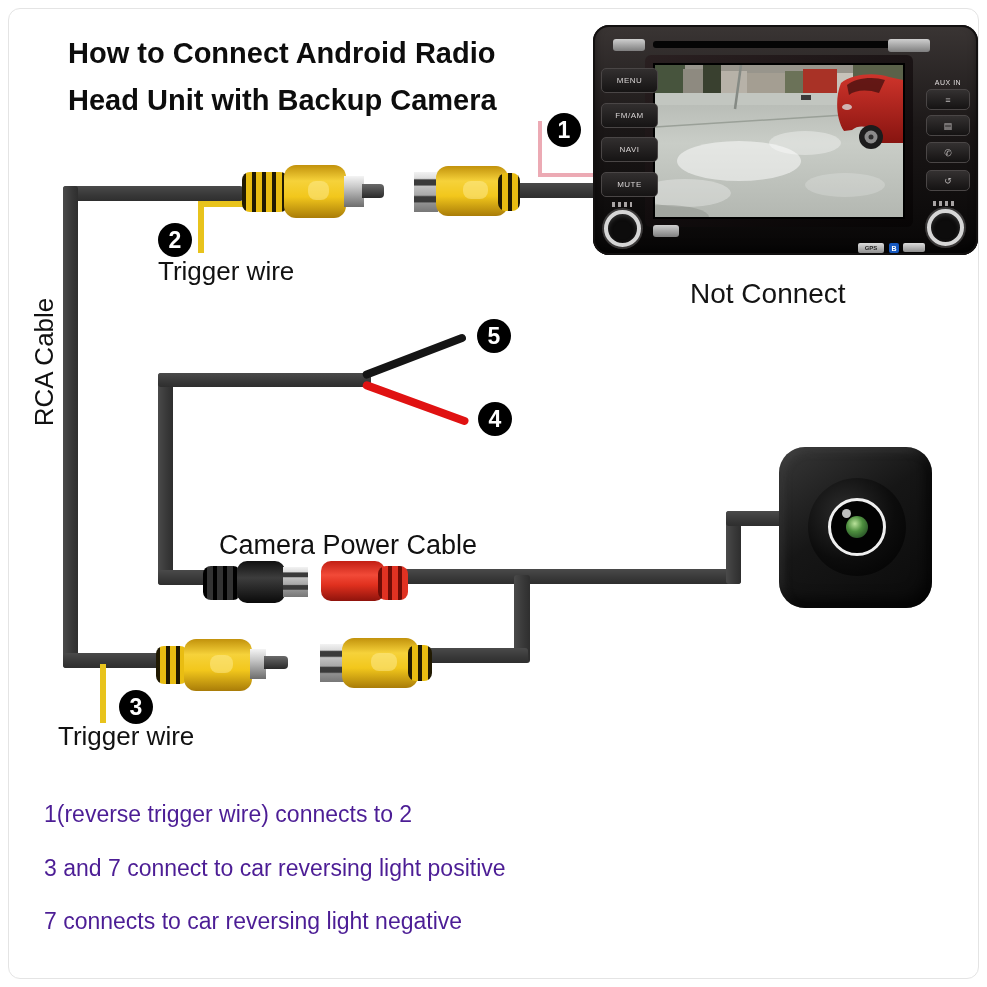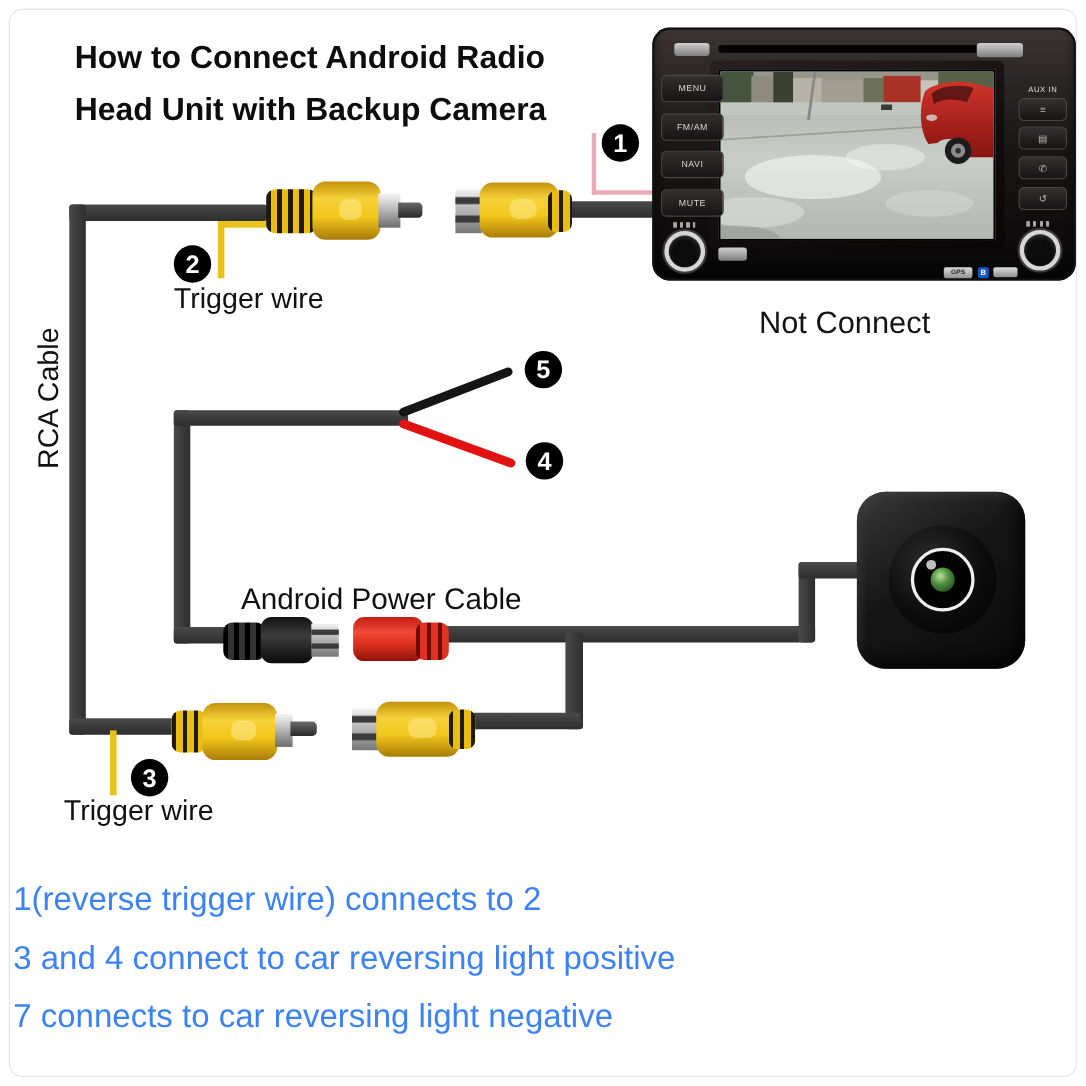--- a/index.html
+++ b/index.html
@@ -5,21 +5,21 @@
   html,body{margin:0;padding:0;background:#fff;}
   #canvas{position:relative;width:987px;height:987px;background:#ffffff;overflow:hidden;
           font-family:"Liberation Sans", sans-serif;color:#111;}
   .frame{position:absolute;left:8px;top:8px;width:969px;height:969px;border:1px solid #e4e4e4;border-radius:12px;}
 
   
   .title{position:absolute;left:33px;top:30px;font-size:29px;font-weight:700;line-height:47px;color:#0d0d0d;margin-left:35px;}
   .lbl{position:absolute;color:#111;}
   .rca-label{position:absolute;left:44px;top:362px;transform:translate(-50%,-50%) rotate(-90deg);
              white-space:nowrap;font-size:26px;}
-  .notes div{position:absolute;left:12px;font-size:30px;color:#3b82f6;}
+  .notes div{position:absolute;left:44px;font-size:23px;color:#4c1d95;}
 
   
   .cable{position:absolute;background:linear-gradient(180deg,#4a4a4a,#383838 60%,#2e2e2e);border-radius:3px;}
   .cable.v{background:linear-gradient(90deg,#4a4a4a,#383838 60%,#2e2e2e);}
   .wire-y{position:absolute;background:#e8c31c;}
   .wire-pink{position:absolute;background:#ecaab4;}
   .wire-rot{position:absolute;height:8px;border-radius:4px;transform-origin:left center;}
 
   
   .badge{position:absolute;width:34px;height:34px;border-radius:50%;background:#000;color:#fff;
@@ -147,21 +147,21 @@
   <div class="barrel-y" style="left:184px;top:639px;width:68px;height:52px;"></div>
   <div class="collar" style="left:250px;top:649px;width:16px;height:30px;"></div>
   <div class="pin" style="left:264px;top:656px;width:24px;height:13px;"></div>
 
   <div class="silver-rings" style="left:320px;top:644px;width:24px;height:38px;"></div>
   <div class="barrel-y" style="left:342px;top:638px;width:76px;height:50px;"></div>
   <div class="ridges-y" style="left:408px;top:645px;width:24px;height:36px;"></div>
 
   <div class="rca-label">RCA Cable</div>
   <div class="lbl" style="left:158px;top:256px;font-size:26px;">Trigger wire</div>
-  <div class="lbl" style="left:219px;top:530px;font-size:27px;">Android Power Cable</div>
+  <div class="lbl" style="left:219px;top:530px;font-size:27px;">Camera Power Cable</div>
   <div class="lbl" style="left:58px;top:721px;font-size:26px;">Trigger wire</div>
 
   <div class="hu">
     <div class="hu-slot"></div>
     <div class="hu-topbtn" style="left:20px;top:14px;width:32px;"></div>
     <div class="hu-topbtn" style="left:295px;top:14px;width:42px;height:13px;"></div>
 
     <div class="hu-screen-frame"></div>
     <div class="hu-screen">
       <svg width="252" height="156" viewBox="0 0 252 156">
@@ -239,16 +239,16 @@
 
   <div class="cam">
     <div class="cam-lens-outer"></div>
     <div class="cam-ring"></div>
     <div class="cam-iris"></div>
     <div class="cam-glint"></div>
   </div>
 
   <div class="notes">
     <div style="top:801px;">1(reverse trigger wire) connects to 2</div>
-    <div style="top:855px;">3 and 4 connect to car reversing light positive</div>
+    <div style="top:855px;">3 and 7 connect to car reversing light positive</div>
     <div style="top:908px;">7 connects to car reversing light negative</div>
   </div>
 </div>
 
 </body></html>

